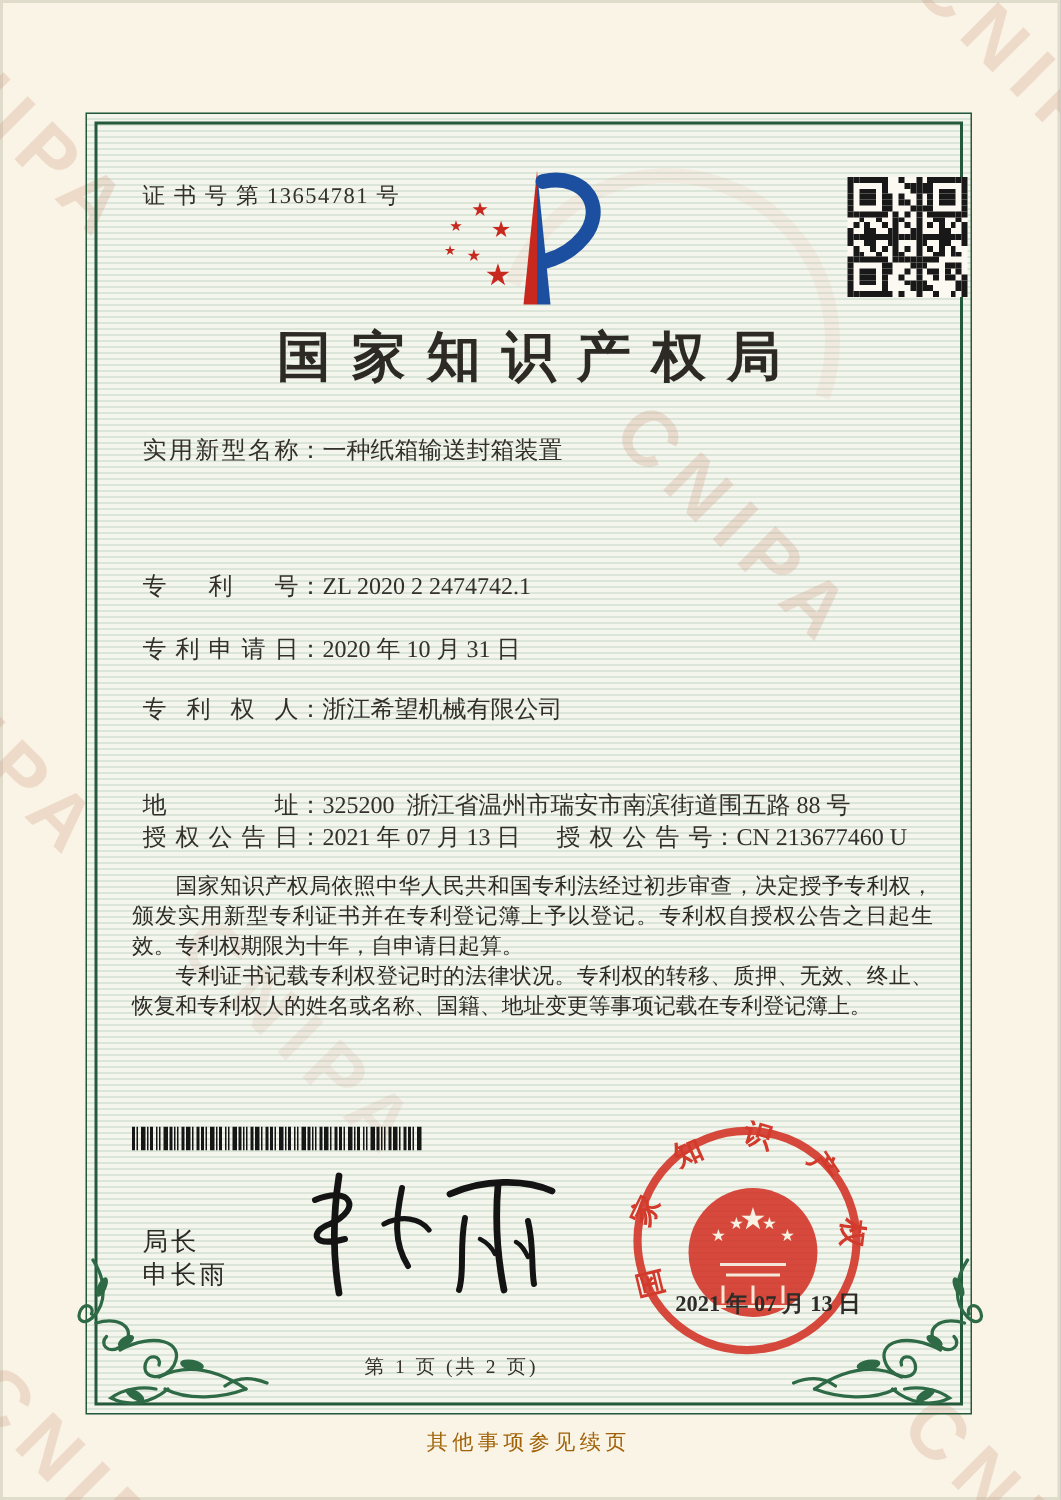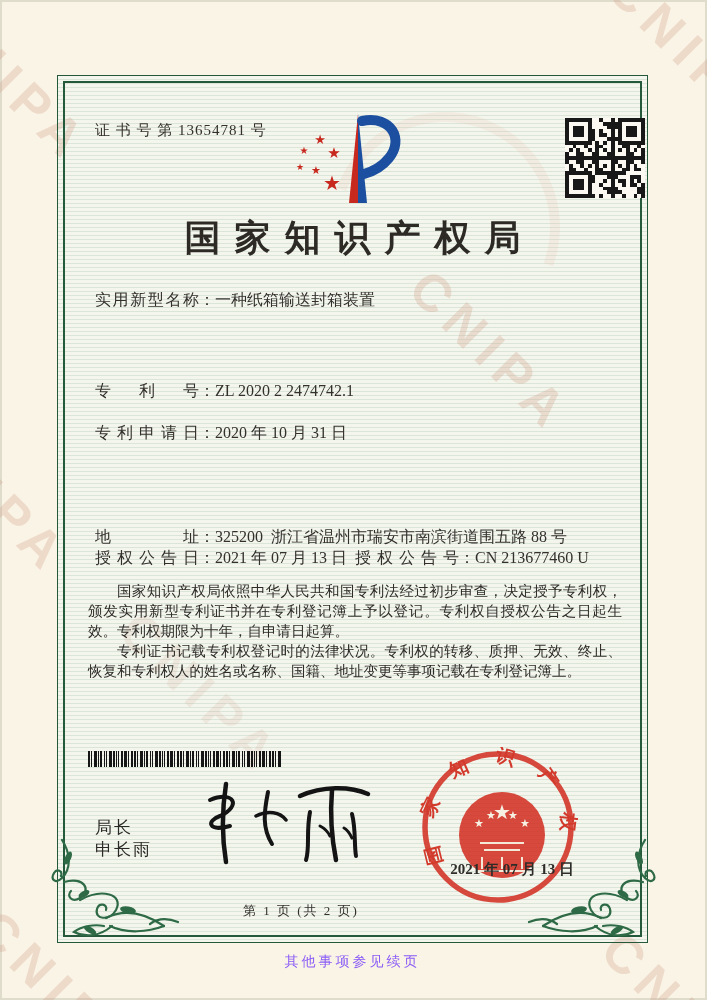--- a/index.html
+++ b/index.html
@@ -75,21 +75,21 @@
   }
   .row{position:absolute;left:95px;font-size:16px;color:#33302c;white-space:nowrap;}
   .lbl{
     display:inline-block;width:104px;vertical-align:top;
     text-align:justify;text-align-last:justify;
   }
   .colon{display:inline-block;}
   .val{white-space:pre;}
   .r0{top:290px}.r1{top:343px}.r2{top:381px}.r3{top:423px}
   .r4{top:463px}.r5{top:527px}.r6{top:548px}
-  .pair2{margin-left:4px;}
+  .pair2{margin-left:20px;}
   .paras{
     position:absolute;left:88px;top:581px;width:534px;
     font-size:14.5px;line-height:20px;color:#2e2b27;
     text-align:justify;
   }
   .paras p{margin:0;text-indent:2em;}
   .barcode{
     position:absolute;left:88px;top:751px;width:198px;height:16px;
     display:flex;align-items:stretch;overflow:hidden;
   }
@@ -101,21 +101,21 @@
   .seal-date{
     position:absolute;left:428px;top:860px;width:168px;z-index:7;
     font-size:15px;font-weight:bold;color:#2e2c28;text-align:center;white-space:pre;
   }
   .page-info{
     position:absolute;left:57px;top:902px;width:488px;
     text-align:center;font-size:13px;color:#33302c;letter-spacing:2px;
   }
   .footer-note{
     position:absolute;left:57px;top:953px;width:591px;
-    text-align:center;font-size:14px;color:#8b5cf6;letter-spacing:3px;font-family:Liberation Serif, serif;
+    text-align:center;font-size:14px;color:#a16207;letter-spacing:3px;font-family:Liberation Serif, serif;
   }
   .flourish{position:absolute;width:130px;height:115px;z-index:5;}
   .fl-left{left:50px;top:838px;}
   .fl-right{left:527px;top:838px;transform:scaleX(-1);}
 </style>
 </head>
 <body>
 
 <div class="page">
 
@@ -634,20 +634,23 @@
 
     <div class="row r0">
       <span class="lbl">实用新型名称</span><span class="colon">：</span><span class="val">一种纸箱输送封箱装置</span>
     </div>
     <div class="row r2">
       <span class="lbl">专利号</span><span class="colon">：</span><span class="val">ZL 2020 2 2474742.1</span>
     </div>
     <div class="row r3">
       <span class="lbl">专利申请日</span><span class="colon">：</span><span class="val">2020 年 10 月 31 日</span>
     </div>
+    <div class="row r4">
+      <span class="lbl">专利权人</span><span class="colon">：</span><span class="val">浙江希望机械有限公司</span>
+    </div>
     <div class="row r5">
       <span class="lbl">地址</span><span class="colon">：</span><span class="val">325200  浙江省温州市瑞安市南滨街道围五路 88 号</span>
     </div>
     <div class="row r6">
       <span><span class="lbl">授权公告日</span><span class="colon">：</span><span class="val">2021 年 07 月 13 日</span></span>
       <span class="pair2"><span class="lbl">授权公告号</span><span class="colon">：</span><span class="val">CN 213677460 U</span></span>
     </div>
 
     <div class="paras">
       <p>国家知识产权局依照中华人民共和国专利法经过初步审查，决定授予专利权，颁发实用新型专利证书并在专利登记簿上予以登记。专利权自授权公告之日起生效。专利权期限为十年，自申请日起算。</p>

